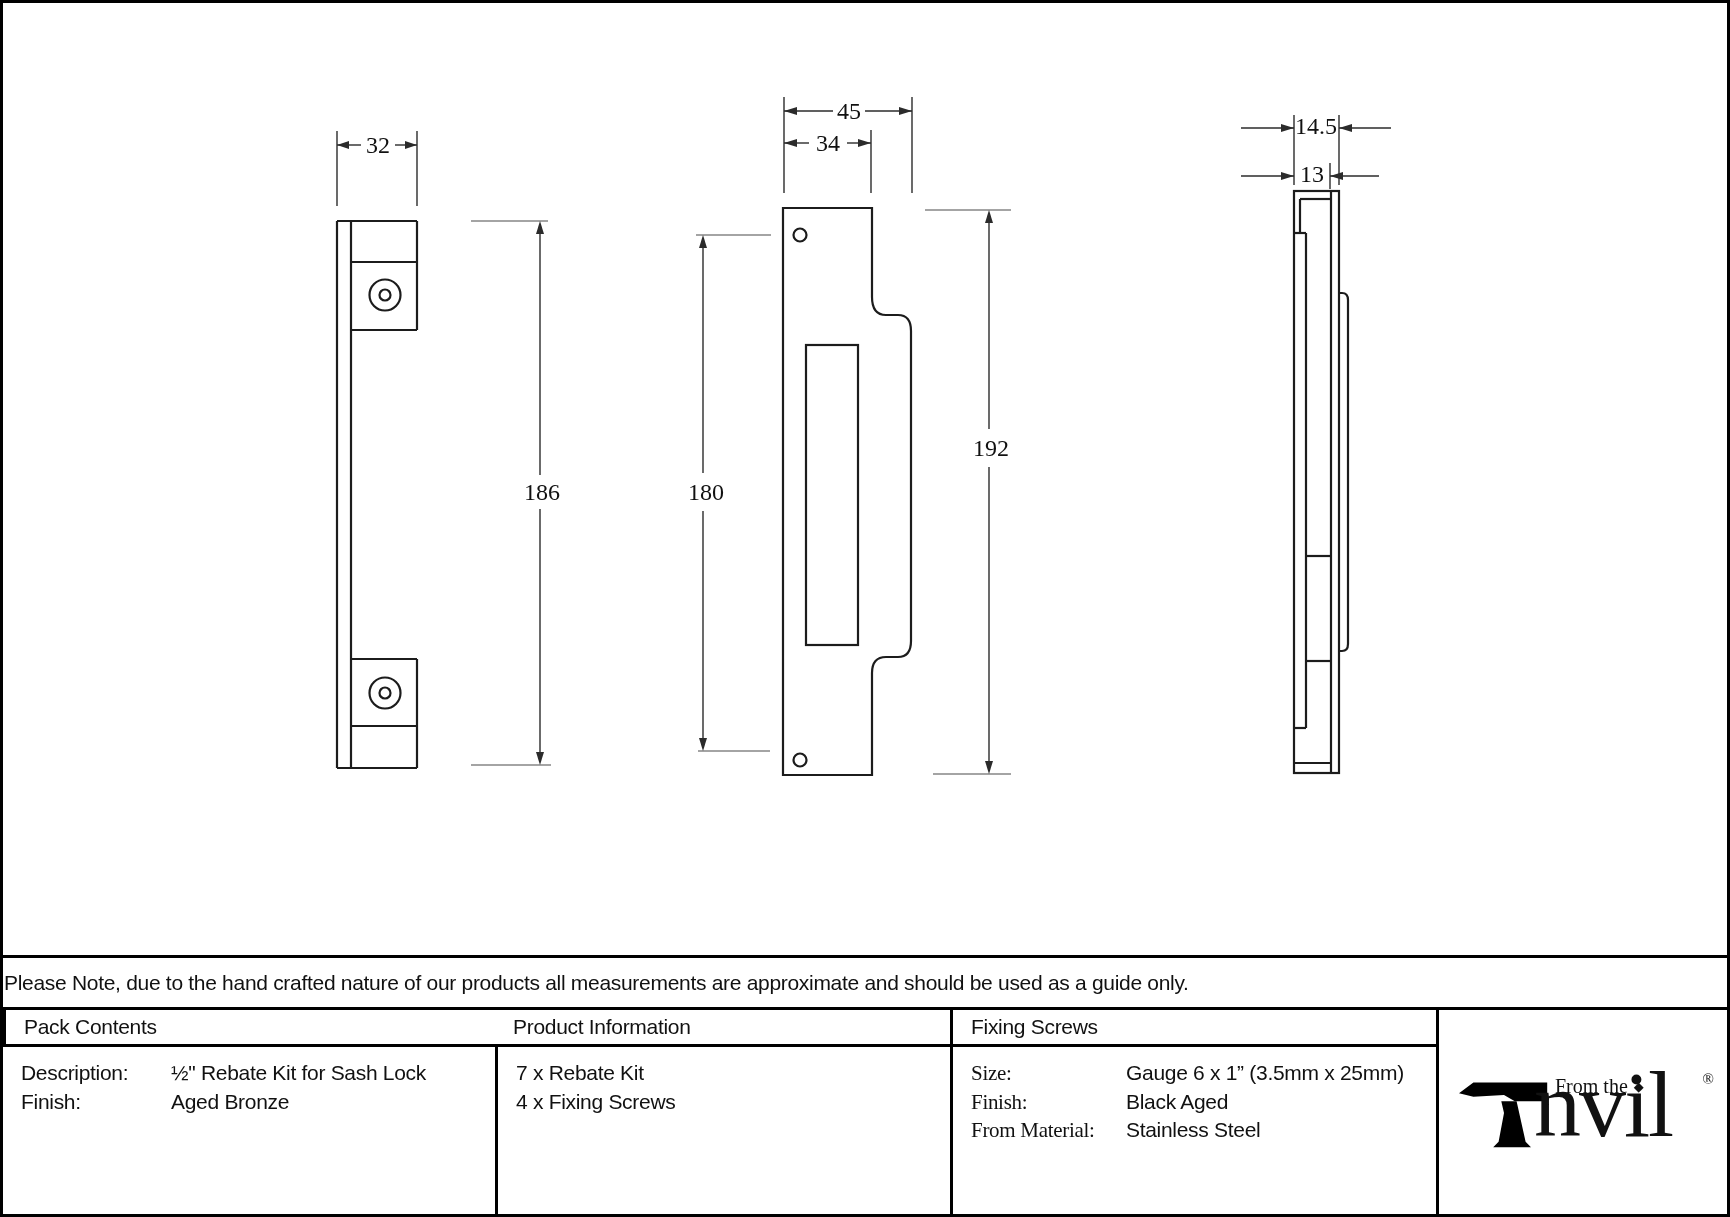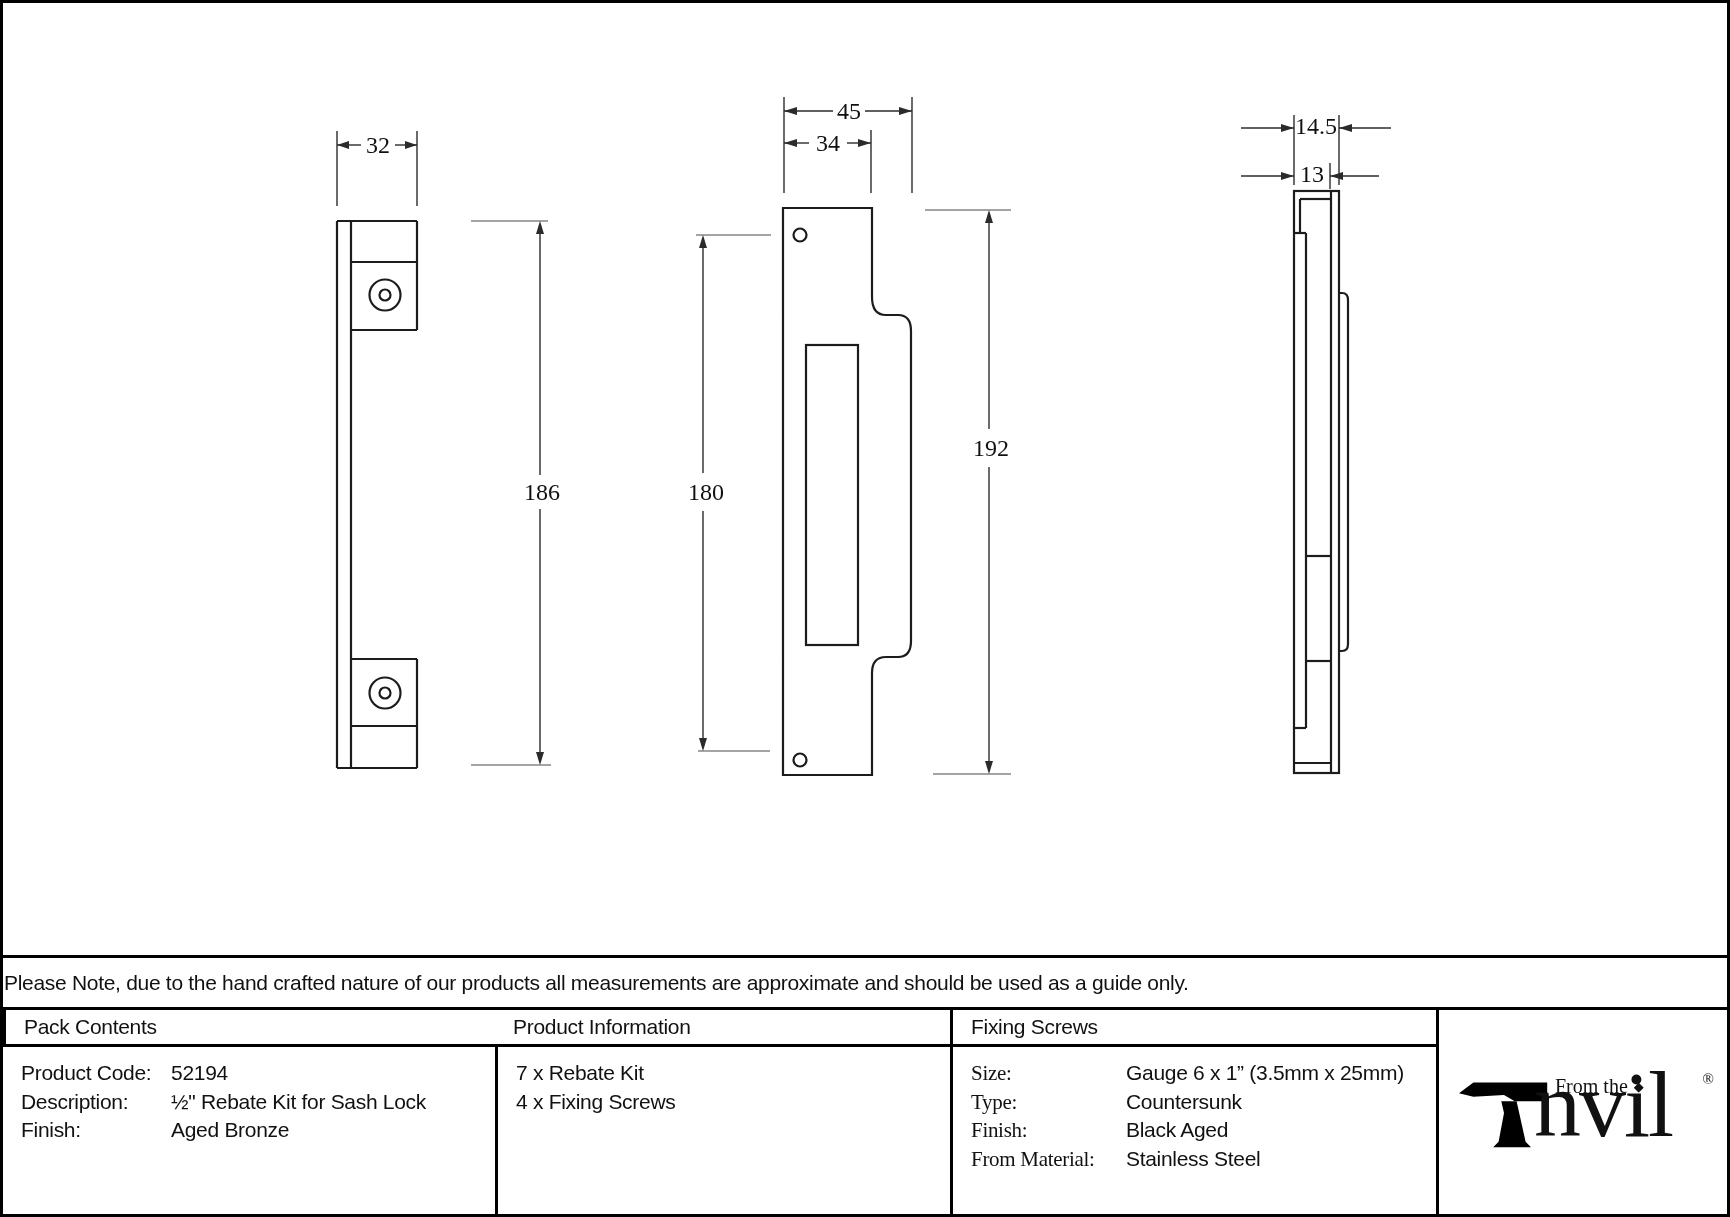--- a/index.html
+++ b/index.html
@@ -229,48 +229,40 @@
         <span class="from-the">
           <span>From the</span><span class="dia">◆</span>
         </span>
         <span class="nvil">nvil</span>
         <span class="rsym">®</span>
       </div>
     </div>
 
     <div class="cell body-cell">
       <div class="kv">
-        <span class="k">Product Code:</span>
-        <span class="v">52194</span>
-      </div>
-      <div class="kv">
         <span class="k">Description:</span>
         <span class="v">½" Rebate Kit for Sash Lock</span>
       </div>
       <div class="kv">
         <span class="k">Finish:</span>
         <span class="v">Aged Bronze</span>
       </div>
     </div>
 
     <div class="cell body-cell bordL">
       <div class="list-line">7 x Rebate Kit</div>
       <div class="list-line">4 x Fixing Screws</div>
     </div>
 
     <div class="cell body-cell bordL fx">
       <div class="kv fx">
         <span class="k">Size:</span>
         <span class="v">Gauge 6 x 1” (3.5mm x 25mm)</span>
       </div>
       <div class="kv fx">
-        <span class="k">Type:</span>
-        <span class="v">Countersunk</span>
-      </div>
-      <div class="kv fx">
         <span class="k">Finish:</span>
         <span class="v">Black Aged</span>
       </div>
       <div class="kv fx">
         <span class="k">From Material:</span>
         <span class="v">Stainless Steel</span>
       </div>
     </div>
 
   </div>

